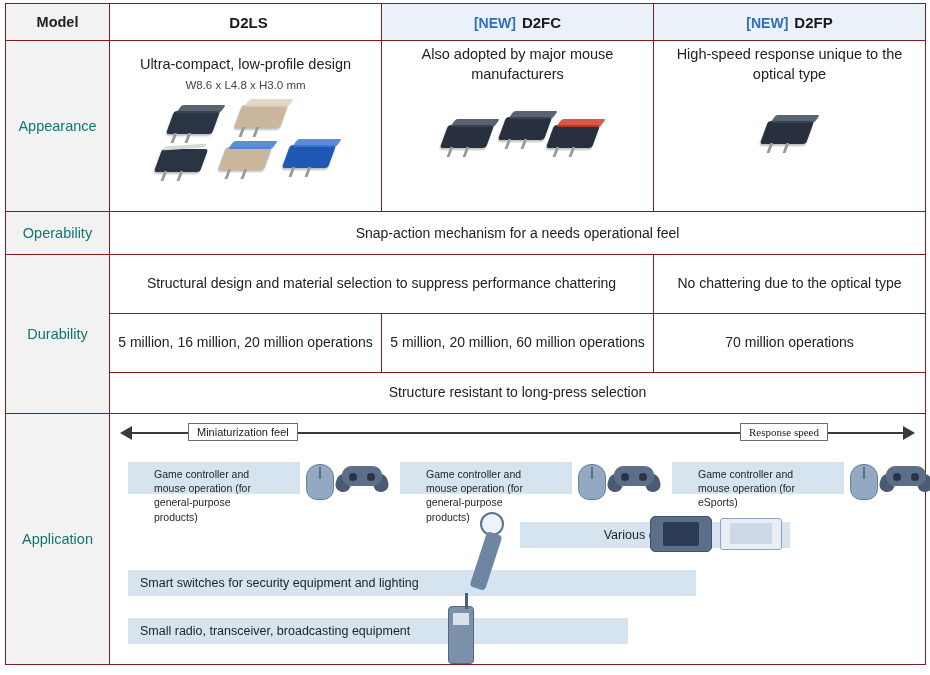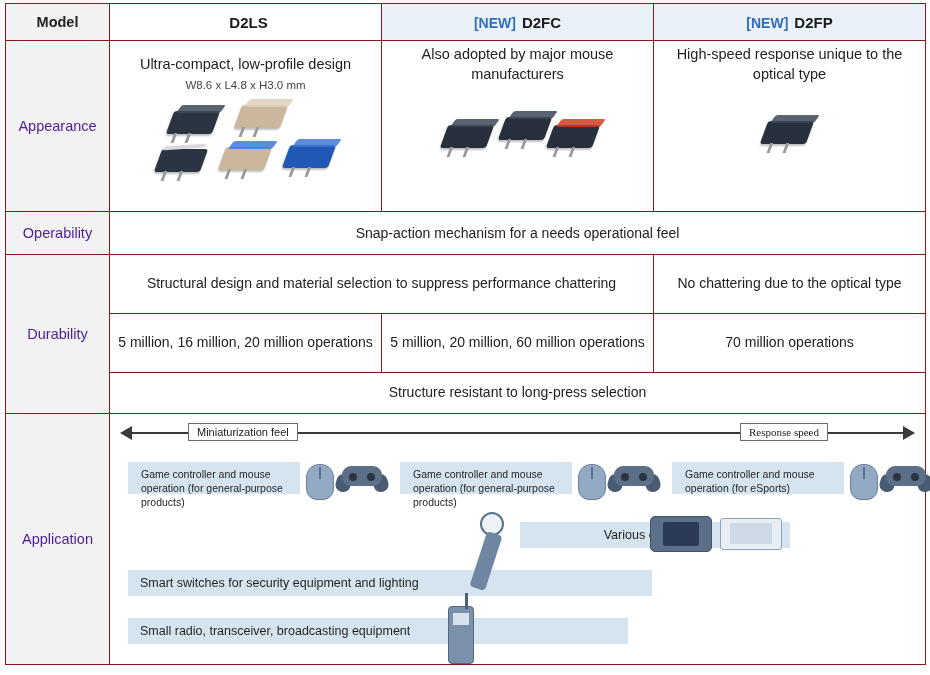--- a/index.html
+++ b/index.html
@@ -27,21 +27,21 @@
   table.spec td, table.spec th {
     border: 1px solid #7f1d1d;
     vertical-align: middle;
     padding: 0;
   }
   .rowlabel {
     width: 104px;
     background: #f2f2f2;
     text-align: center;
     font-size: 14.5px;
-    color: #4c1d95;
+    color: #0f766e;
   }
   .hdr-model {
     background: #f2f2f2;
     text-align: center;
     font-size: 14.5px;
     height: 36px;
   }
   .hdr-cell {
     text-align: center;
     font-size: 15px;
@@ -189,21 +189,21 @@
     padding-left: 12px;
     box-sizing: border-box;
   }
   .band.center { text-align: center; padding-left: 0; }
   .appbox {
     position: absolute;
     background: #d6e4f0;
     font-size: 10.5px;
     line-height: 1.35;
     color: #1f1f1f;
-    padding: 5px 13px;
+    padding: 5px 26px;
     box-sizing: border-box;
   }
   
   .gamepad {
     position: absolute;
     width: 52px; height: 30px;
   }
   .gamepad .gp-body {
     position: absolute; left: 6px; top: 4px;
     width: 40px; height: 20px;
@@ -465,21 +465,21 @@
             </div>
 
             <div class="band center" style="left:410px; top:108px; width:270px;">Various controllers</div>
             <div class="console" style="left:540px; top:102px;">
                 <div class="screen"></div>
               </div>
             <div class="tablet" style="left:610px; top:104px;">
                 <div class="tb-screen"></div>
               </div>
 
-            <div class="band" style="left:18px; top:156px; width:524px;">Smart switches for security equipment and lighting</div>
+            <div class="band" style="left:18px; top:156px; width:568px;">Smart switches for security equipment and lighting</div>
             <div class="bulb" style="left:370px; top:98px;"></div>
             <div class="flashlight" style="left:368px; top:118px;"></div>
 
             <div class="band" style="left:18px; top:204px; width:500px;">Small radio, transceiver, broadcasting equipment</div>
             <div class="radio" style="left:338px; top:192px;">
               <div class="rd-ant"></div>
                 <div class="rd-screen"></div>
             </div>
           </div>
         </td>

